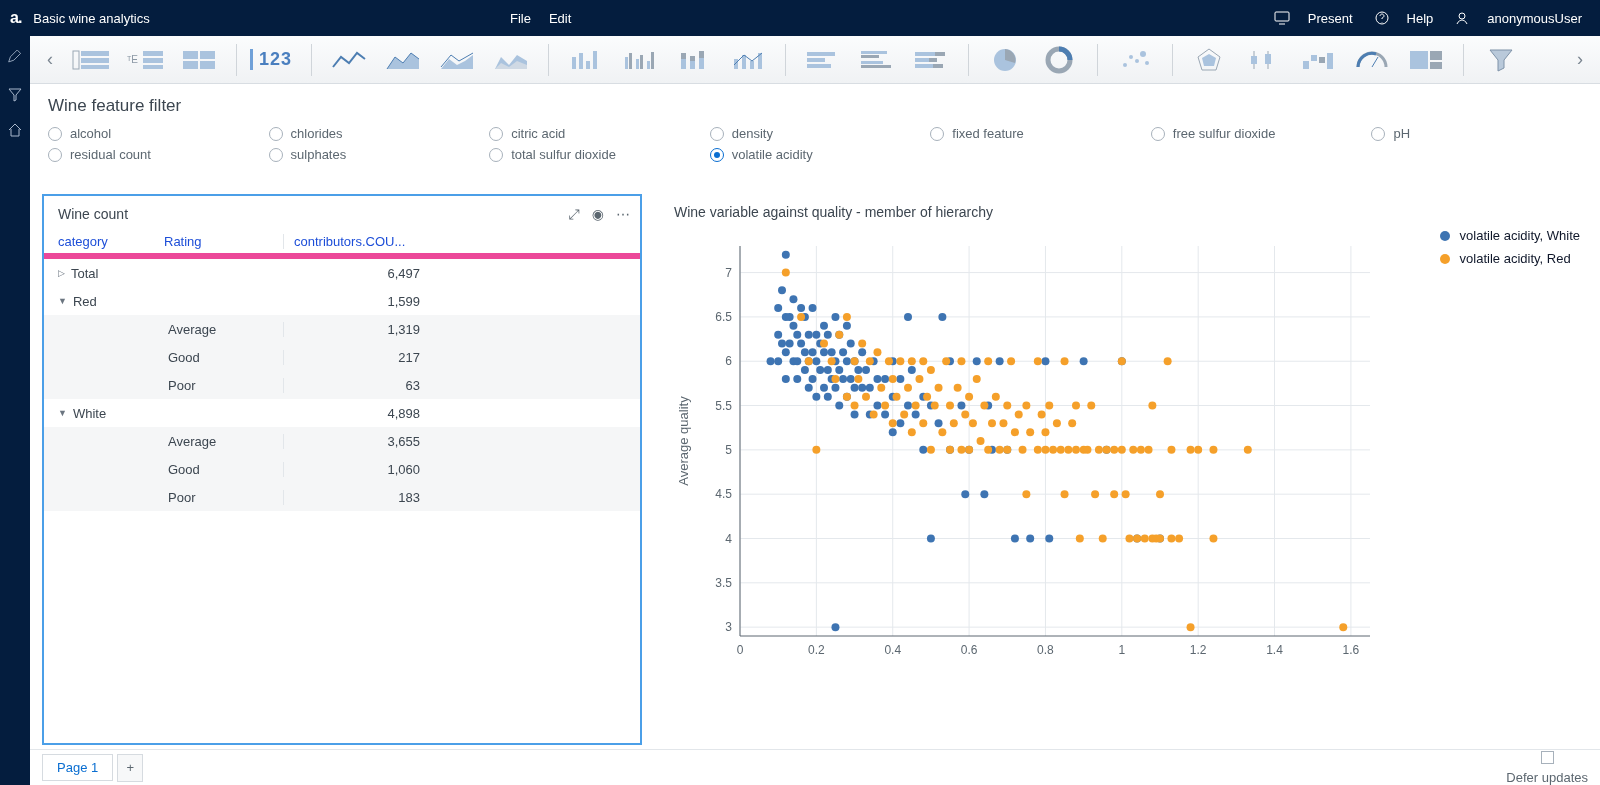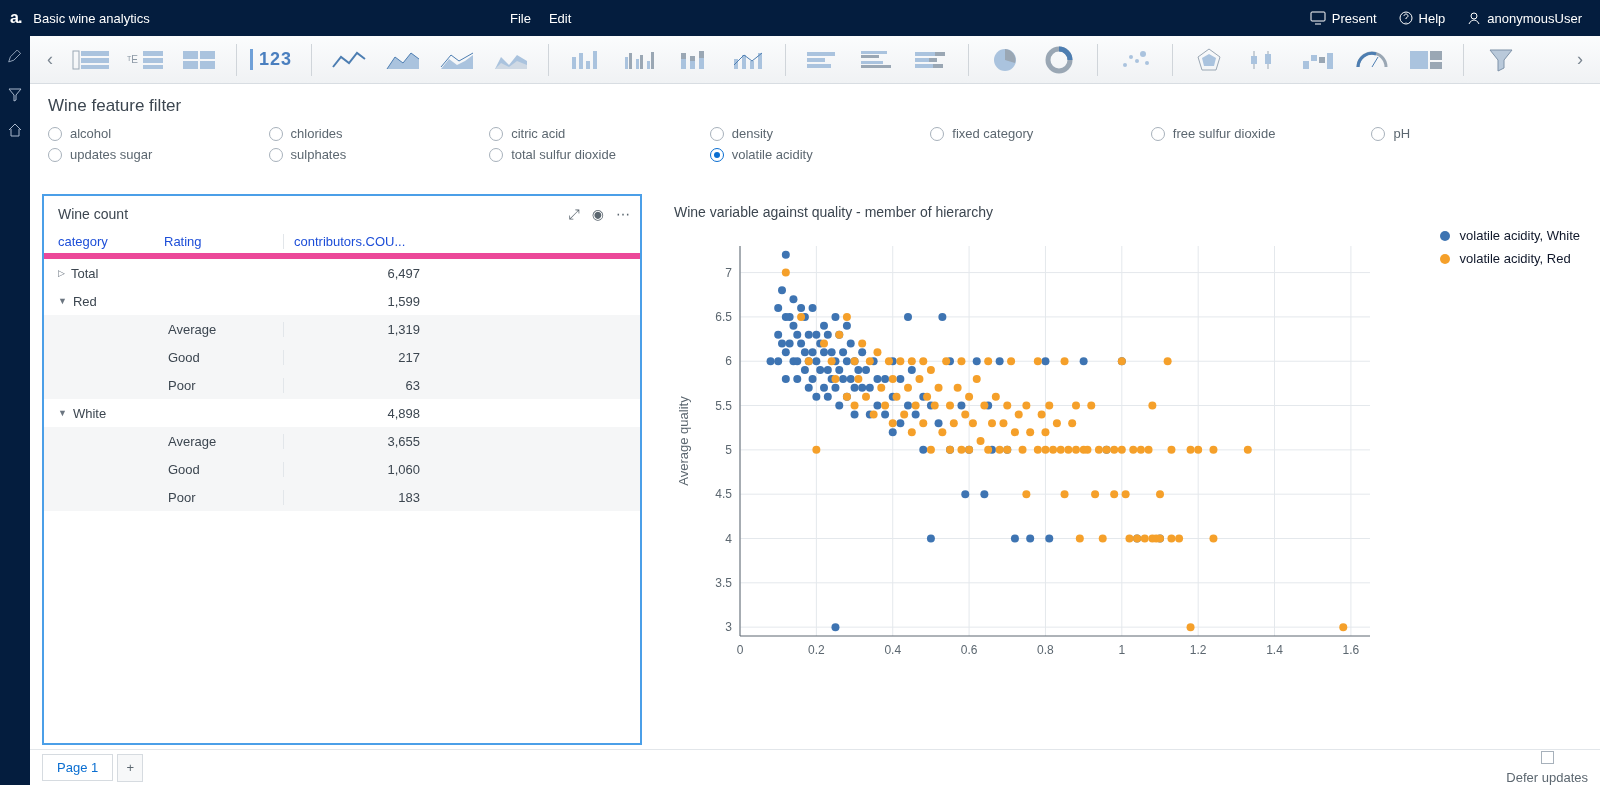--- a/index.html
+++ b/index.html
@@ -5,21 +5,21 @@
 * { box-sizing: border-box; margin: 0; padding: 0; font-family: "Segoe UI", Arial, sans-serif; }
 html, body { width: 1600px; height: 785px; overflow: hidden; background: #fff; }
 
 
 .topbar { position: absolute; left:0; top:0; right:0; height:36px; background:#041d3e; color:#fff; display:flex; align-items:center; font-size:13px; }
 .topbar .logo { margin-left:10px; font-weight:bold; font-size:16px; letter-spacing:-1px; }
 .topbar .title { margin-left:12px; font-size:13px; }
 .topbar .menu { position:absolute; left:510px; display:flex; gap:18px; }
 .topbar .menu span { cursor:pointer; }
 .topbar .right { margin-left:auto; display:flex; align-items:center; gap:22px; padding-right:18px; }
-.topbar .right .ritem { display:flex; align-items:center; gap:6px; cursor:pointer; }
+.topbar .right .ritem { display:flex; align-items:center; gap:18px; cursor:pointer; }
 .topbar svg { stroke:#fff; fill:none; }
 
 
 .leftrail { position:absolute; left:0; top:36px; bottom:0; width:30px; background:#041d3e; display:flex; flex-direction:column; align-items:center; padding-top:14px; gap:20px; }
 .leftrail svg { stroke:#a9b8cc; fill:none; cursor:pointer; }
 
 
 .ribbon { position:absolute; left:30px; top:36px; right:0; height:48px; background:linear-gradient(#fbfcfd,#f0f2f4); border-bottom:1px solid #d8dde2; display:flex; align-items:center; padding:0 10px; gap:8px; }
 .ribbon .sep { width:1px; height:32px; background:#d0d5da; margin:0 6px; }
 .ribbon .ico { width:46px; height:34px; display:flex; align-items:center; justify-content:center; cursor:pointer; border-radius:2px; }
@@ -325,33 +325,33 @@
         <div class="fitem">
           <span class="radio"></span>
           <span>citric acid</span>
         </div>
         <div class="fitem">
           <span class="radio"></span>
           <span>density</span>
         </div>
         <div class="fitem">
           <span class="radio"></span>
-          <span>fixed category</span>
+          <span>fixed feature</span>
         </div>
         <div class="fitem">
           <span class="radio"></span>
           <span>free sulfur dioxide</span>
         </div>
         <div class="fitem">
           <span class="radio"></span>
           <span>pH</span>
         </div>
         <div class="fitem">
           <span class="radio"></span>
-          <span>updates sugar</span>
+          <span>residual count</span>
         </div>
         <div class="fitem">
           <span class="radio"></span>
           <span>sulphates</span>
         </div>
         <div class="fitem">
           <span class="radio"></span>
           <span>total sulfur dioxide</span>
         </div>
         <div class="fitem">

